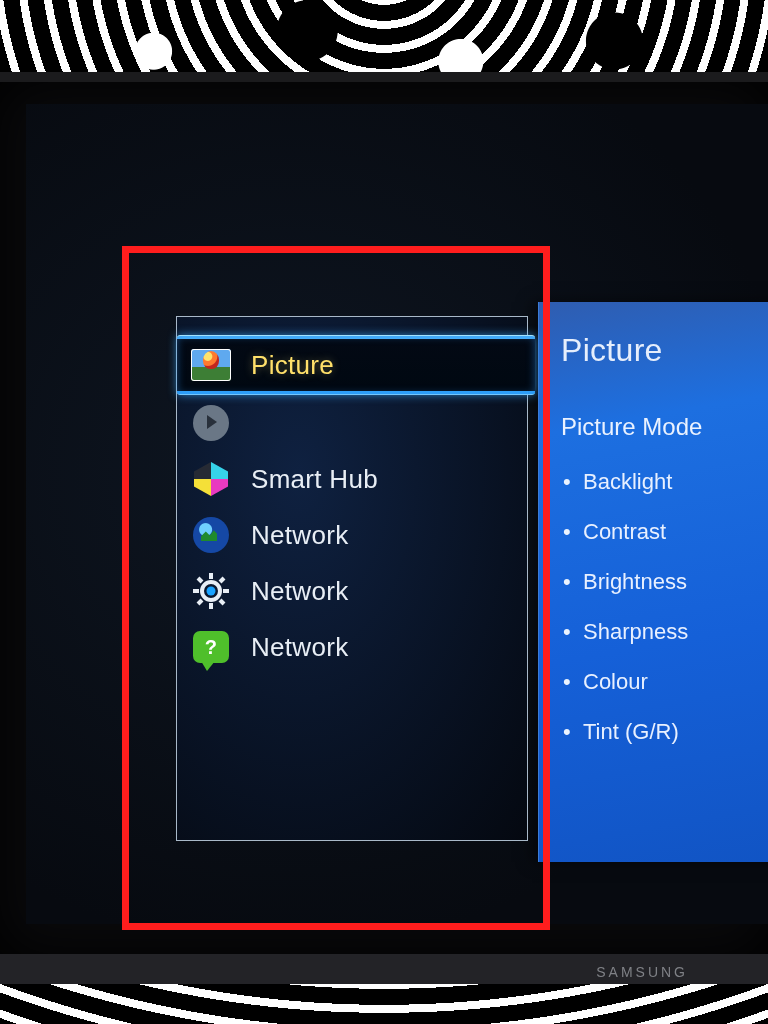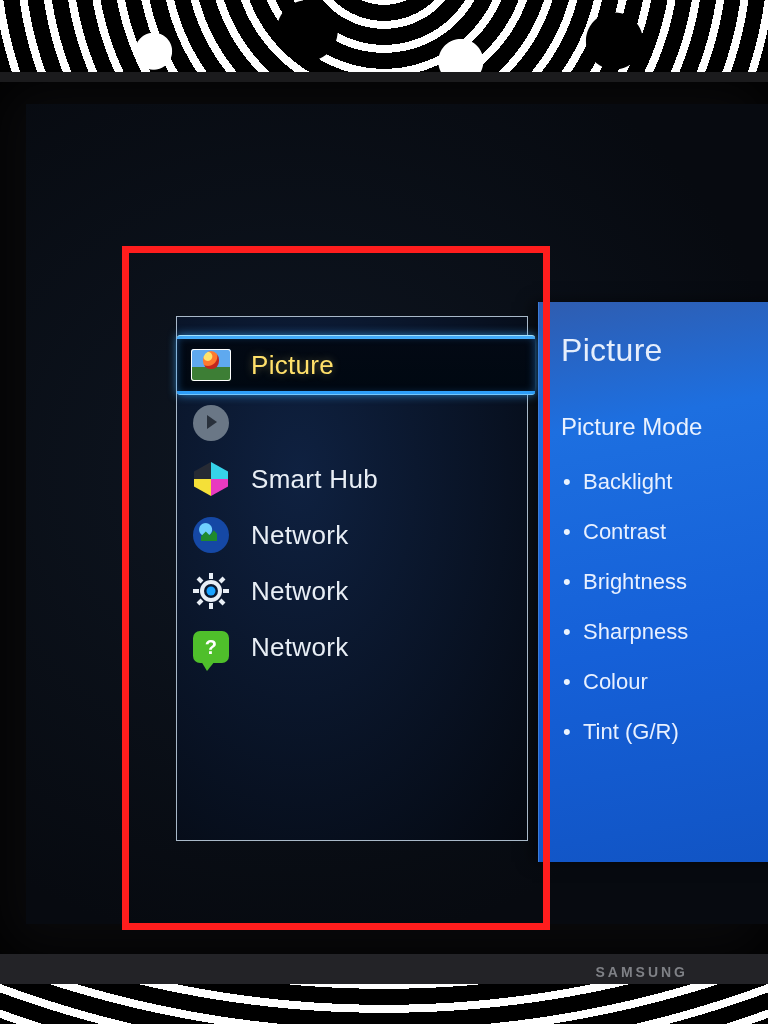--- a/index.html
+++ b/index.html
@@ -34,21 +34,21 @@
       border-bottom: 30px solid #232327;
       box-shadow: inset 0 0 60px #000;
     }
     .brand {
       position: absolute;
       right: 80px;
       bottom: -26px;
       color: #7f8186;
       letter-spacing: 3px;
       font-size: 14px;
-      font-weight: 700;
+      font-weight: 400;
     }
 
     .screen {
       position: absolute;
       left: 26px;
       top: 22px;
       right: 0;
       bottom: 30px;
       background: radial-gradient(ellipse at 35% 45%, #0e1622 0%, #070a10 75%);
     }

